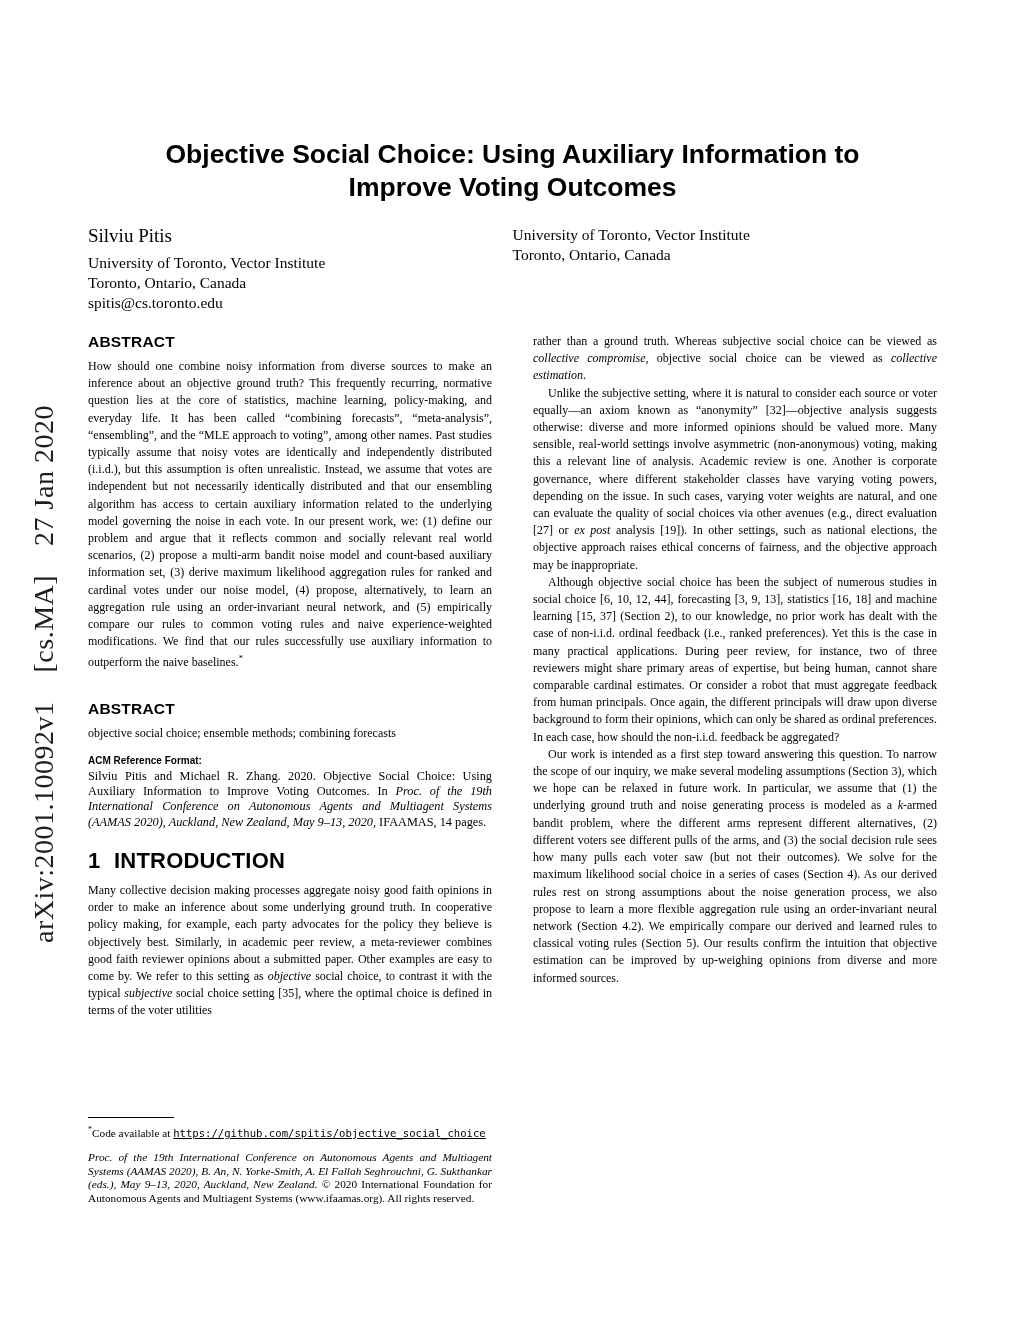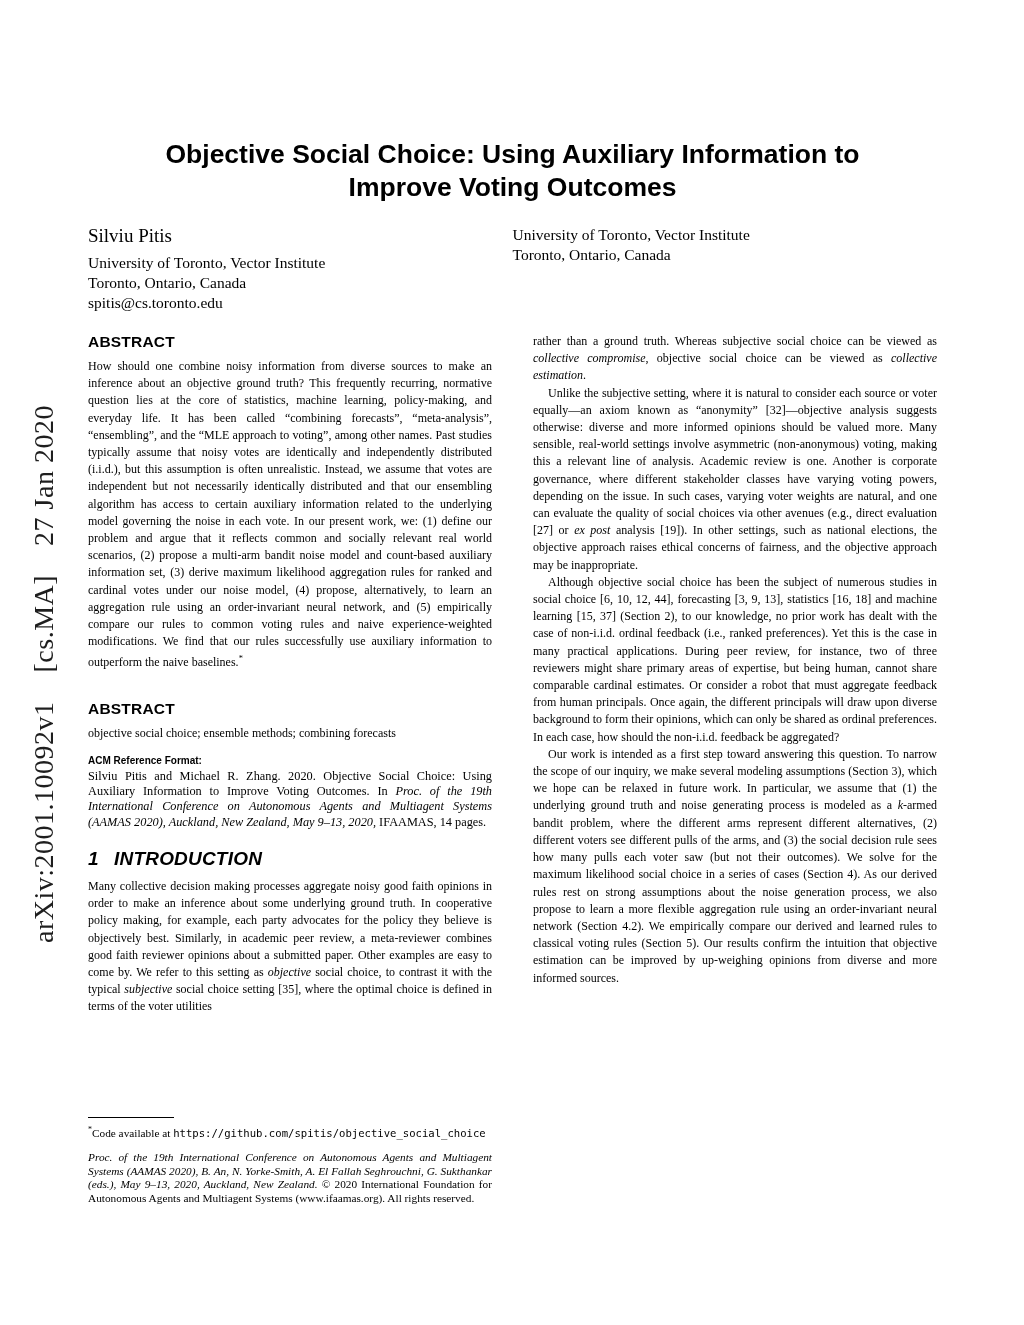--- a/index.html
+++ b/index.html
@@ -45,37 +45,37 @@
   .columns { display: flex; gap: 41px; margin-top: 20px; min-height: 872px; }
   .col { width: 404px; display: flex; flex-direction: column; }
   .sec-head {
     font-family: "Liberation Sans", "DejaVu Sans", sans-serif;
     font-size: 15.5px;
     font-weight: bold;
     letter-spacing: 0.2px;
     margin: 0 0 7px 0;
   }
   .kw-head { margin-top: 15px; }
-  .intro-head { margin-top: 18px; font-size: 19px; margin-bottom: 8px; font-style: italic; }
+  .intro-head { margin-top: 18px; font-size: 22px; margin-bottom: 8px; }
   .sec-num { display: inline-block; width: 26px; }
   .body-text { font-size: 12px; line-height: 17.2px; text-align: justify; }
   .space-after { margin-bottom: 13px; }
   .indent { text-indent: 15px; }
   .acm-head {
     font-family: "Liberation Sans", "DejaVu Sans", sans-serif;
     font-weight: bold;
     font-size: 10px;
     margin-top: 13px;
     margin-bottom: 3px;
   }
   .acm-text { font-size: 12.3px; line-height: 15.3px; text-align: justify; }
   .push-bottom { margin-top: auto; padding-top: 18px; }
   .footnote-rule { width: 86px; border-top: 1px solid #000; margin-bottom: 5px; }
   .footnote { font-size: 11.3px; line-height: 13.6px; }
-  .mono { font-family: "DejaVu Sans Mono", "Liberation Mono", monospace; font-size: 10.6px; }
+  .mono { font-family: "DejaVu Sans Mono", "Liberation Mono", monospace; font-size: 10.6px; text-decoration: underline; }
   .conf-footer { margin-top: 11px; font-size: 11.3px; line-height: 13.4px; text-align: justify; }
   sup { font-size: 70%; }
 </style>
 </head>
 <body>
 
 <div class="page">
 
   <div class="arxiv-stamp">arXiv:2001.10092v1  [cs.MA]  27 Jan 2020</div>
 

